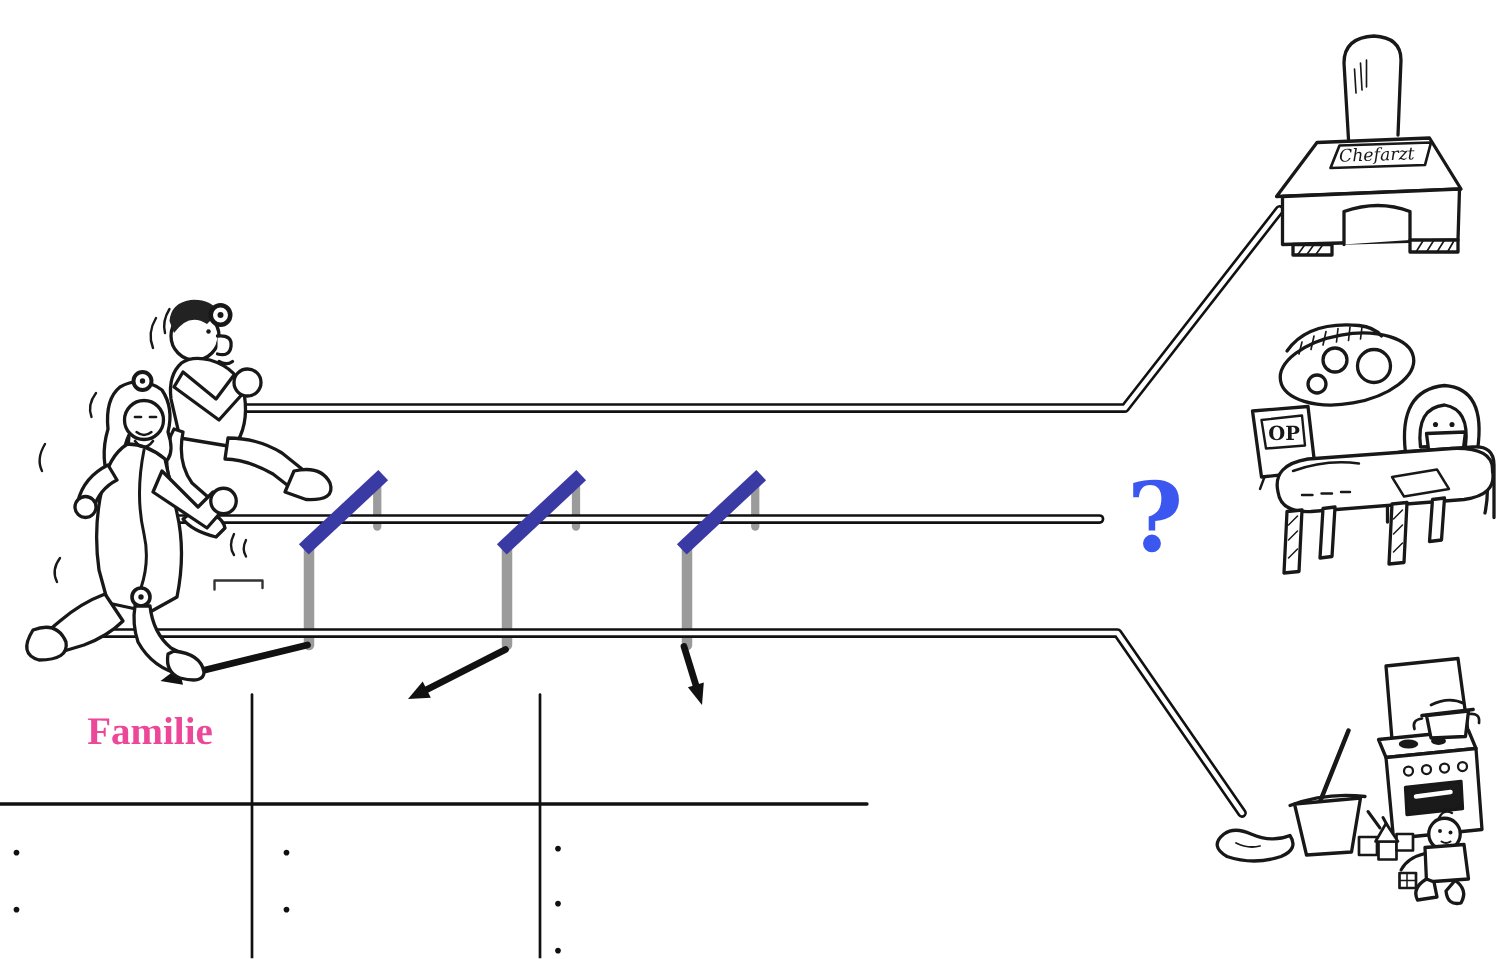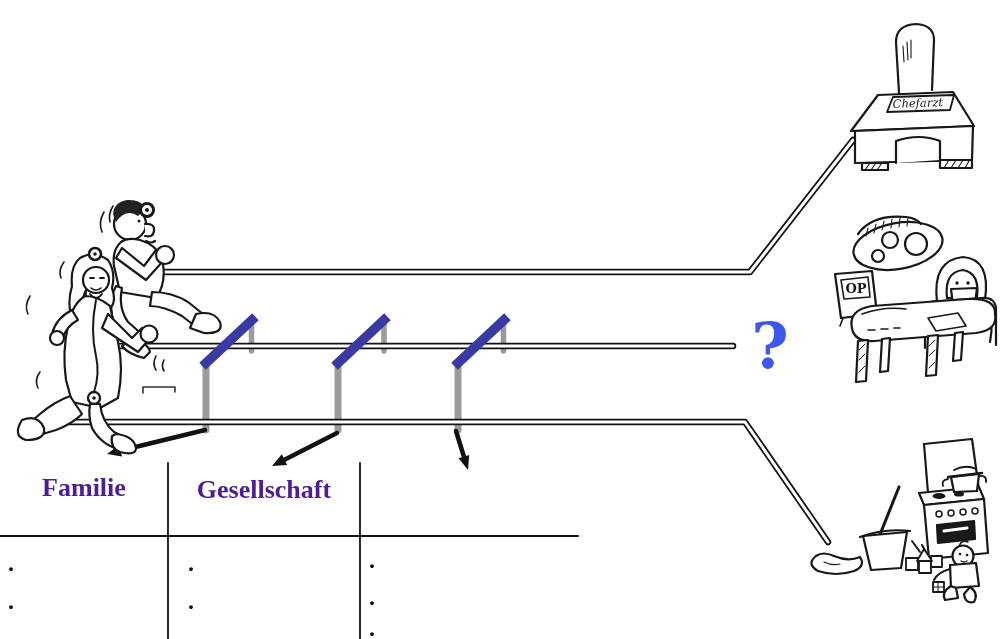--- a/index.html
+++ b/index.html
@@ -1,20 +1,20 @@
 <!DOCTYPE html>
 <html><head>
 <meta charset="utf-8">
 <style>
   html,body{margin:0;padding:0;background:#ffffff;}
   #stage{position:relative;width:1007px;height:639px;background:#ffffff;overflow:hidden;
          font-family:"Liberation Serif",serif;}
   #art{position:absolute;left:0;top:0;}
-  .hdr{position:absolute;text-align:center;font-weight:bold;color:#4c1d95;
-       font-family:"Liberation Serif",serif;line-height:1.2;}
+  .hdr{position:absolute;text-align:center;font-weight:bold;color:#ec4899;
+       font-family:"Liberation Serif",serif;line-height:1.2;margin-left:16px;}
   #hdr-familie{left:0px;top:472px;width:168px;font-size:26px;}
   #hdr-gesellschaft{left:168px;top:474px;width:192px;font-size:26px;}
   #hdr-maenner{left:362px;top:470px;width:216px;font-size:21px;line-height:1.22;}
   .blt{position:absolute;font-family:"Liberation Serif",serif;font-weight:bold;
        font-size:24px;line-height:1;color:#101010;}
   #qm{position:absolute;left:742px;top:314px;width:56px;text-align:center;
       font-family:"DejaVu Serif",serif;font-weight:bold;font-size:64px;line-height:1;
       color:#3b57ef;}
 </style>
 </head>
@@ -199,21 +199,20 @@
   <g stroke="#111" fill="none">
     <line x1="168" y1="463" x2="168" y2="639" stroke-width="1.8"></line>
     <line x1="360" y1="463" x2="360" y2="639" stroke-width="1.8"></line>
     <line x1="0" y1="536" x2="578" y2="536" stroke-width="2.2"></line>
   </g>
 </svg>
 
 <div id="qm">?</div>
 
 <div class="hdr" id="hdr-familie">Familie</div>
-<div class="hdr" id="hdr-gesellschaft">Gesellschaft</div>
 
 <span class="blt" style="left:8px;top:551px">.</span>
 <span class="blt" style="left:8px;top:589px">.</span>
 <span class="blt" style="left:188px;top:551px">.</span>
 <span class="blt" style="left:188px;top:589px">.</span>
 <span class="blt" style="left:369px;top:548px">.</span>
 <span class="blt" style="left:369px;top:585px">.</span>
 <span class="blt" style="left:369px;top:616px">.</span>
 
 </div>

